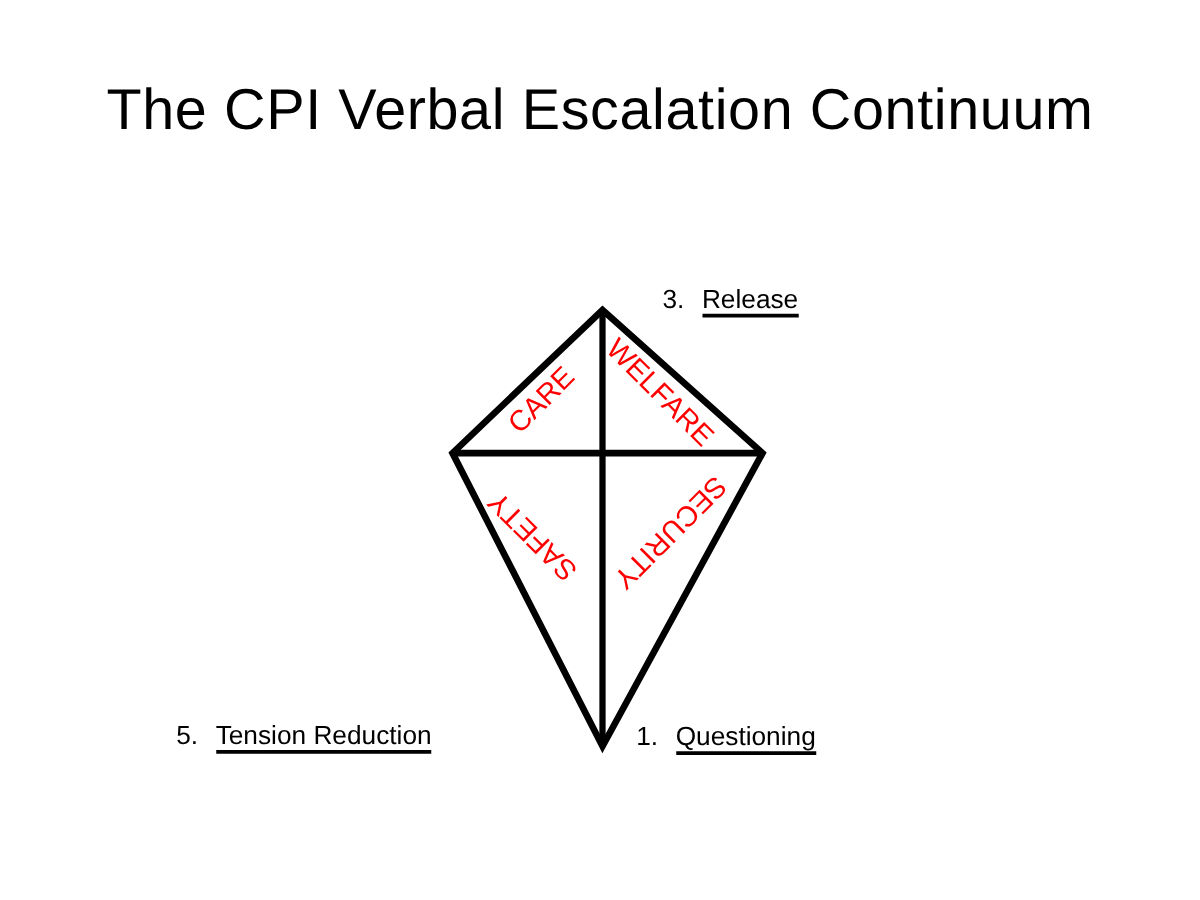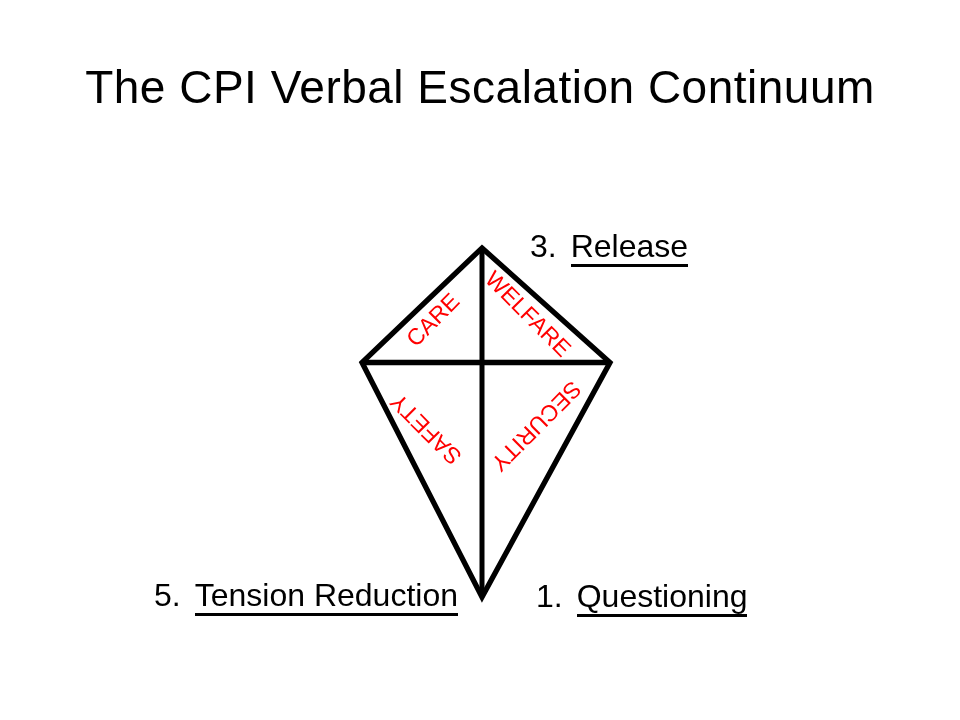--- a/index.html
+++ b/index.html
@@ -39,32 +39,32 @@
     line-height: 1;
     white-space: nowrap;
     transform: translate(-50%, -50%) rotate(var(--rot));
   }
   .v-care     { left: 433px; top: 320px; --rot: -45deg;  }
   .v-welfare  { left: 528px; top: 314px; --rot:  45deg;  }
   .v-safety   { left: 426px; top: 429px; --rot: -135deg; }
   .v-security { left: 536px; top: 426px; --rot:  135deg; }
   .stage {
     position: absolute;
-    font-size: 32px;
+    font-size: 21px;
     line-height: 1.15;
     color: #000000;
     white-space: nowrap;
   }
   .stage .num { margin-right: 14px; }
   .stage .word { border-bottom: 3px solid #000000; }
   .stage-release      { left: 530px; top: 228px; }
   .stage-intimidation { left: 139px; top: 326px; }
   .stage-refusal      { left: 635px; top: 327px; }
-  .stage-tension      { left: 154px; top: 577px; }
-  .stage-questioning  { left: 536px; top: 578px; }
+  .stage-tension      { left: 141px; top: 577px; }
+  .stage-questioning  { left: 509px; top: 578px; }
 </style>
 </head>
 <body>
 
 <div class="slide">
 
   <h1 class="title">The CPI Verbal Escalation Continuum</h1>
 
   <svg class="kite" viewBox="0 0 960 720" xmlns="http://www.w3.org/2000/svg">
     <polygon points="482,248 610,362.5 482,597 362,362.5" fill="none" stroke="#000000" stroke-width="5.3" stroke-linejoin="miter" stroke-miterlimit="12"></polygon>

